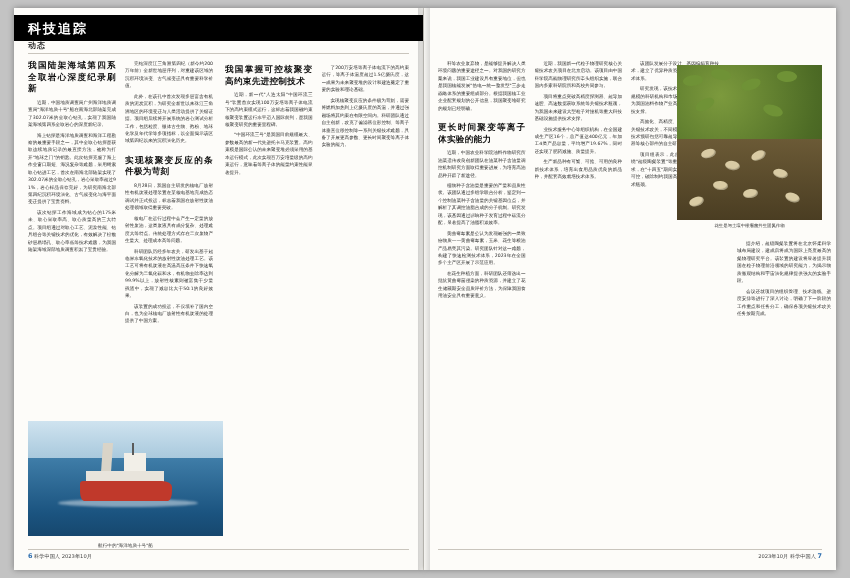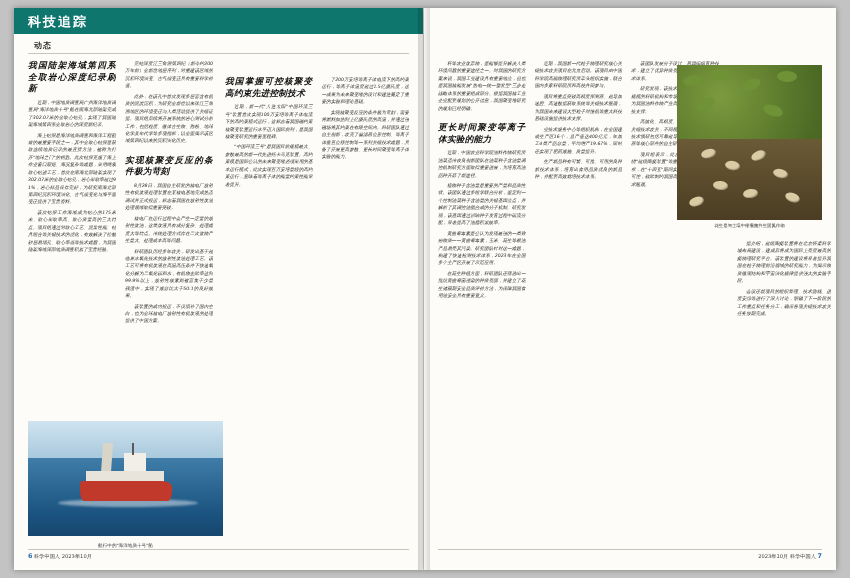--- a/index.html
+++ b/index.html
@@ -42,37 +42,37 @@
     top: 8px;
     width: 12px;
     height: 562px;
     background: linear-gradient(to right, rgba(0,0,0,0.16), rgba(0,0,0,0.02) 45%, rgba(0,0,0,0.14));
     pointer-events: none;
   }
 
   
   .masthead {
     position: absolute;
-    left: 0; top: 0;
+    left: 0; top: 7px;
     width: 100%;
     height: 26px;
-    background: #0f766e;
+    background: #000000;
     color: #fff;
   }
   .masthead-title {
     position: absolute;
     left: 14px; top: 5px;
     font-size: 13px;
     font-weight: bold;
     letter-spacing: 2px;
     color: #ffffff;
   }
   .section-label {
     position: absolute;
-    left: 20px; top: 32px;
+    left: 14px; top: 32px;
     font-size: 8px;
     font-weight: bold;
     color: #2b2b2b;
     letter-spacing: 1px;
   }
   .rule {
     position: absolute;
     left: 14px;
     top: 45px;
     width: 381px;
@@ -84,21 +84,20 @@
   .cols {
     position: absolute;
     display: flex;
   }
   .col {
     font-size: 4.6px;
     line-height: 1.62;
     color: #2a2a2a;
     text-align: justify;
     overflow: hidden;
-    font-style: italic;
   }
   .col + .col { margin-left: 9px; }
 
   h2.art {
     font-size: 8.6px;
     line-height: 1.35;
     font-weight: bold;
     color: #111;
     margin: 0 0 4px 0;
     letter-spacing: 0.3px;
@@ -269,21 +268,21 @@
         <p class="body">此外，在该孔中首次发现多层富含有机质的泥炭沉积，为研究全新世以来珠江三角洲地区的环境变迁与人类活动提供了关键证据。项目组后续将开展系统的岩心测试分析工作，包括粒度、微体古生物、孢粉、地球化学及年代学等多项指标，以全面揭示该区域第四纪以来的沉积演化历史。</p>
         <div class="art-spacer"></div>
         <h2 class="art">实现核聚变反应的条件极为苛刻</h2>
         <p class="body">8月28日，我国自主研发的核电厂放射性有机废液处理装置在某核电基地完成热态调试并正式投运，标志着我国在放射性废油处理领域取得重要突破。</p>
         <p class="body">核电厂在运行过程中会产生一定量的放射性废油，这类废液具有成分复杂、处理难度大等特点。传统处理方式存在二次废物产生量大、处理成本高等问题。</p>
         <p class="body">科研团队历经多年攻关，研发出基于超临界水氧化技术的放射性废油处理工艺。该工艺可将有机废液在高温高压条件下快速氧化分解为二氧化碳和水，有机物去除率达到99.9%以上，放射性核素则被富集于少量残渣中，实现了减容比大于50:1的良好效果。</p>
         <p class="body">该装置的成功投运，不仅填补了国内空白，也为全球核电厂放射性有机废液的处理提供了中国方案。</p>
       </div>
     </div>
 
-    <div class="cols" style="left:211px; top:68px; width:184px;">
+    <div class="cols" style="left:211px; top:56px; width:184px;">
       <div class="col" style="width:88px; height:465px;">
         <h2 class="art">我国掌握可控核聚变高约束先进控制技术</h2>
         <p class="body">近期，新一代"人造太阳"中国环流三号"装置首次实现100万安培等离子体电流下的高约束模式运行，这标志着我国磁约束核聚变装置运行水平迈入国际前列，是我国核聚变研究的重要里程碑。</p>
         <p class="body">"中国环流三号"是我国目前规模最大、参数最高的新一代先进托卡马克装置。高约束模是国际公认的未来聚变堆必须采用的基本运行模式，此次实现百万安培量级的高约束运行，意味着等离子体的能量约束性能显著提升。</p>
       </div>
       <div class="col" style="width:88px; height:465px;">
         <p class="body">了200万安培等离子体电流下的高约束运行，等离子体温度超过1.5亿摄氏度，这一成果为未来聚变堆的设计和建造奠定了重要的实验和理论基础。</p>
         <p class="body">实现核聚变反应的条件极为苛刻，需要将燃料加热到上亿摄氏度的高温，并通过强磁场将其约束在有限空间内。科研团队通过自主创新，攻克了偏滤器位形控制、等离子体垂直位移控制等一系列关键技术难题，具备了开展更高参数、更长时间聚变等离子体实验的能力。</p>
       </div>
     </div>

